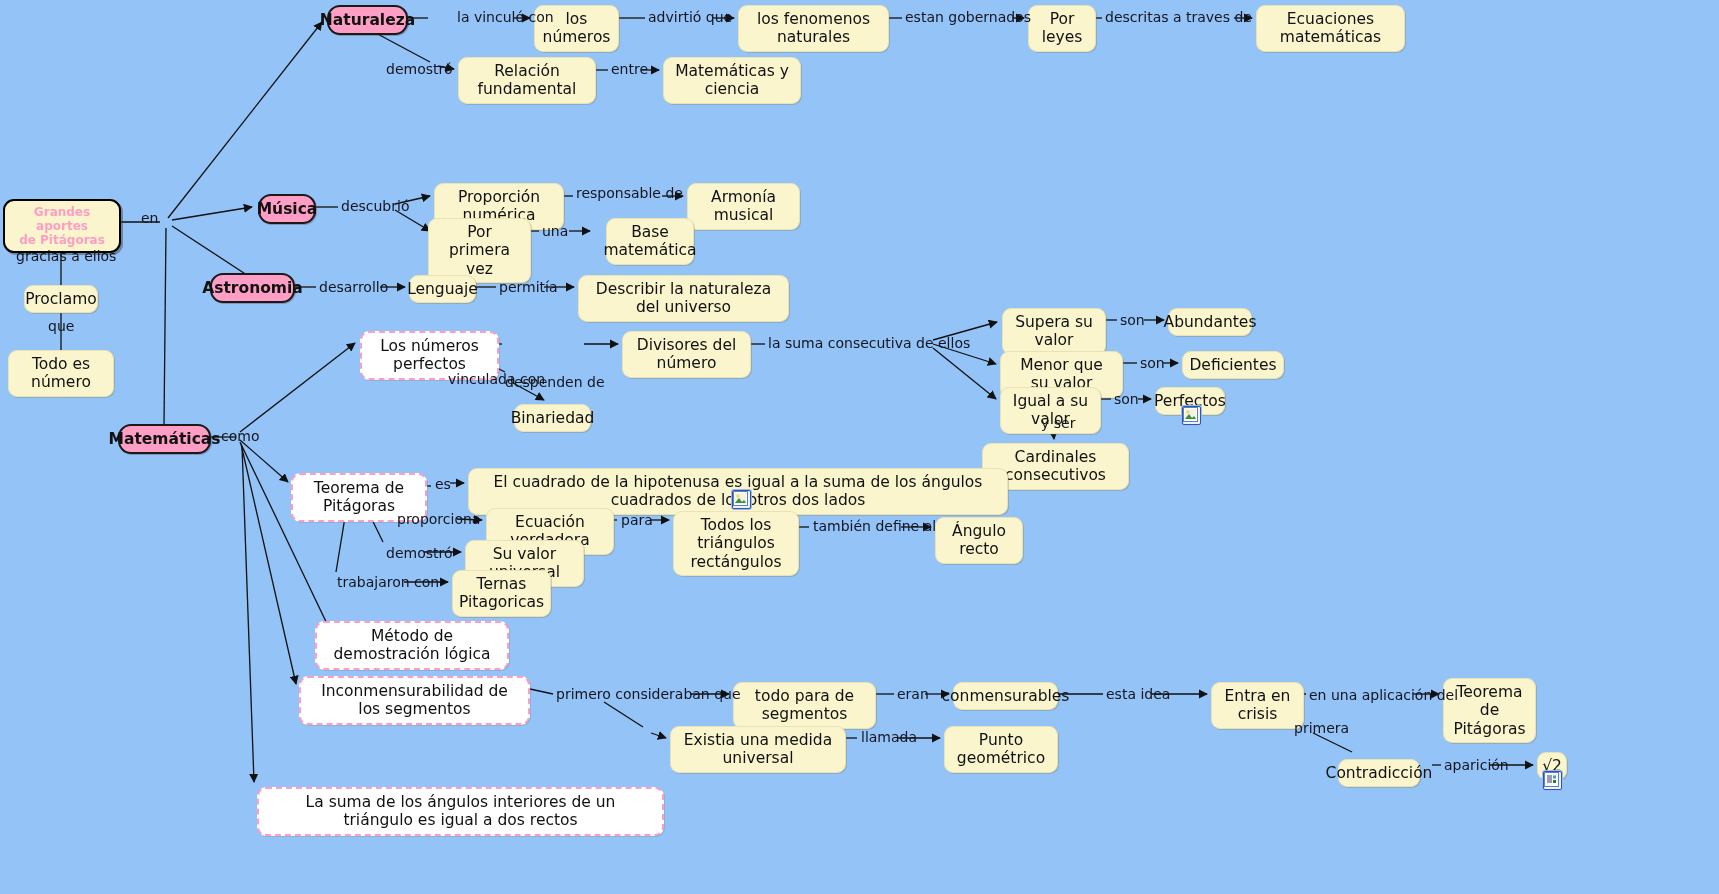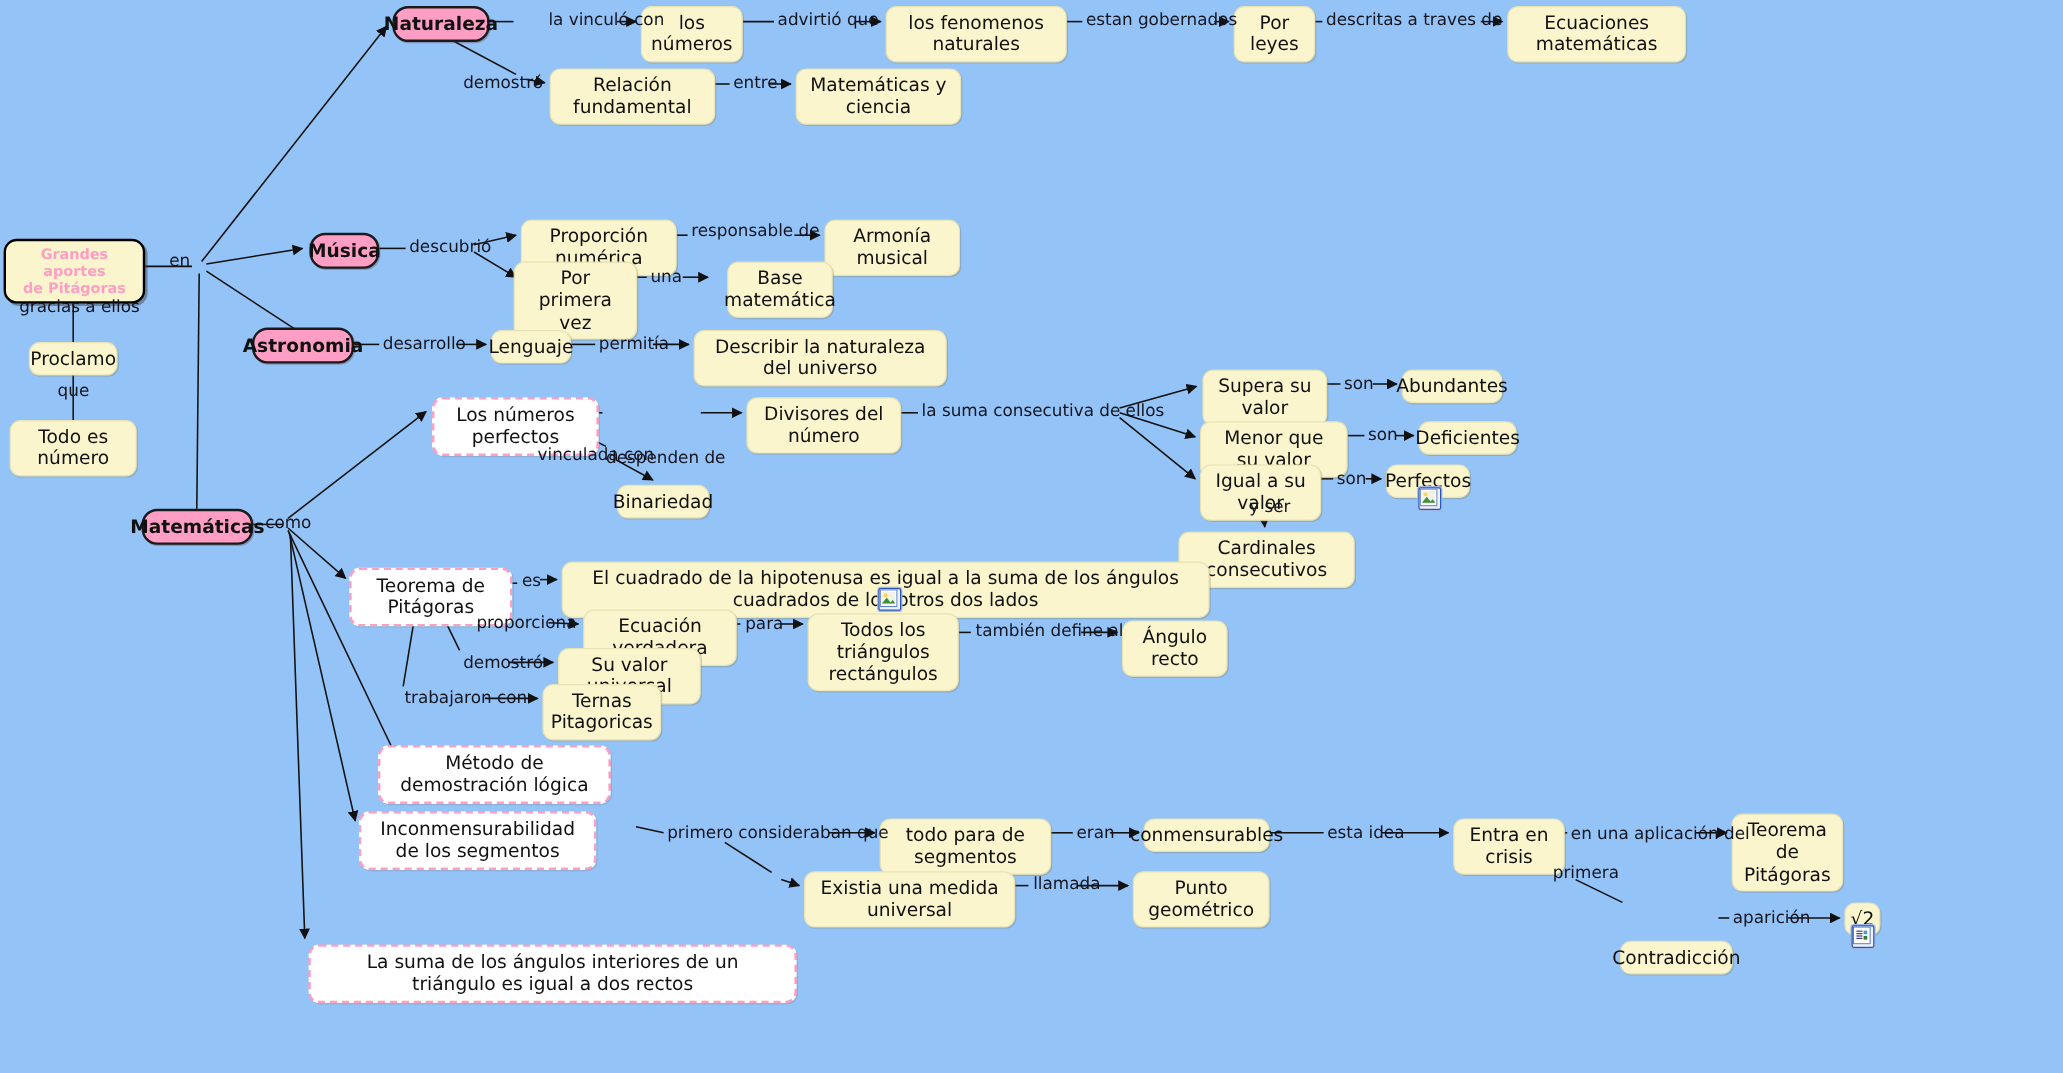--- a/index.html
+++ b/index.html
@@ -245,42 +245,42 @@
       <div class="node n-pink" style="left: 210px; top: 273px; width: 85px; min-height: 26px;">Astronomia</div>
       <div class="node n-yellow" style="left: 409px; top: 275px; width: 67px; min-height: 25px;">Lenguaje</div>
       <div class="node n-yellow" style="left: 578px; top: 275px; width: 211px; min-height: 25px;">Describir la naturaleza del universo</div>
       <div class="node n-pink" style="left: 118px; top: 424px; width: 93px; min-height: 26px;">Matemáticas</div>
       <div class="node n-dashed" style="left: 360px; top: 331px; width: 139px; min-height: 26px;">Los números perfectos</div>
       <div class="node n-yellow" style="left: 514px; top: 404px; width: 77px; min-height: 25px;">Binariedad</div>
       <div class="node n-yellow" style="left: 622px; top: 331px; width: 129px; min-height: 25px;">Divisores del número</div>
       <div class="node n-yellow" style="left: 1002px; top: 308px; width: 104px; min-height: 25px;">Supera su valor</div>
       <div class="node n-yellow" style="left: 1168px; top: 308px; width: 84px; min-height: 25px;">Abundantes</div>
       <div class="node n-yellow" style="left: 1000px; top: 351px; width: 123px; min-height: 25px;">Menor que su valor</div>
-      <div class="node n-yellow" style="left: 1182px; top: 351px; width: 82px; min-height: 25px;">Deficientes</div>
+      <div class="node n-yellow" style="left: 1182px; top: 351px; width: 102px; min-height: 25px;">Deficientes</div>
       <div class="node n-yellow" style="left: 1000px; top: 387px; width: 101px; min-height: 25px;">Igual a su valor</div>
       <div class="node n-yellow" style="left: 1155px; top: 387px; width: 70px; min-height: 25px;">Perfectos</div>
       <div class="node n-yellow" style="left: 982px; top: 443px; width: 147px; min-height: 25px;">Cardinales consecutivos</div>
       <div class="node n-dashed" style="left: 291px; top: 473px; width: 136px; min-height: 26px;">Teorema de Pitágoras</div>
       <div class="node n-yellow" style="left: 468px; top: 468px; width: 540px; min-height: 30px;">El cuadrado de la hipotenusa es igual a la suma de los ángulos cuadrados de los otros dos lados</div>
       <div class="node n-yellow" style="left: 486px; top: 508px; width: 128px; min-height: 25px;">Ecuación verdadera</div>
       <div class="node n-yellow" style="left: 673px; top: 511px; width: 126px; min-height: 38px;">Todos los triángulos
 rectángulos</div>
       <div class="node n-yellow" style="left: 935px; top: 517px; width: 88px; min-height: 25px;">Ángulo recto</div>
       <div class="node n-yellow" style="left: 465px; top: 540px; width: 119px; min-height: 25px;">Su valor universal</div>
       <div class="node n-yellow" style="left: 452px; top: 570px; width: 99px; min-height: 25px;">Ternas Pitagoricas</div>
       <div class="node n-dashed" style="left: 315px; top: 621px; width: 194px; min-height: 26px;">Método de demostración lógica</div>
-      <div class="node n-dashed" style="left: 299px; top: 676px; width: 198px; min-height: 26px;">Inconmensurabilidad de los segmentos</div>
+      <div class="node n-dashed" style="left: 299px; top: 676px; width: 231px; min-height: 26px;">Inconmensurabilidad de los segmentos</div>
       <div class="node n-yellow" style="left: 733px; top: 682px; width: 143px; min-height: 25px;">todo para de segmentos</div>
       <div class="node n-yellow" style="left: 953px; top: 682px; width: 105px; min-height: 25px;">conmensurables</div>
       <div class="node n-yellow" style="left: 1211px; top: 682px; width: 93px; min-height: 25px;">Entra en crisis</div>
       <div class="node n-yellow" style="left: 1443px; top: 678px; width: 93px; min-height: 38px;">Teorema
 de Pitágoras</div>
       <div class="node n-yellow" style="left: 670px; top: 726px; width: 176px; min-height: 25px;">Existia una medida universal</div>
       <div class="node n-yellow" style="left: 944px; top: 726px; width: 114px; min-height: 25px;">Punto geométrico</div>
-      <div class="node n-yellow" style="left: 1338px; top: 784px; width: 94px; min-height: 25px; margin-left: 12px;">Contradicción</div>
+      <div class="node n-yellow" style="left: 1338px; top: 759px; width: 82px; min-height: 25px;">Contradicción</div>
       <div class="node n-yellow" style="left: 1537px; top: 752px; width: 30px; min-height: 25px;">√2</div>
       <div class="node n-dashed" style="left: 257px; top: 787px; width: 407px; min-height: 26px;">La suma de los ángulos interiores de un triángulo es igual a dos rectos</div>
     </div>
   <div id="labels-layer">
       <span class="linklabel" style="left: 141px; top: 211px;">en</span>
       <span class="linklabel" style="left: 16px; top: 249px;">gracias a ellos</span>
       <span class="linklabel" style="left: 48px; top: 319px;">que</span>
       <span class="linklabel" style="left: 431px; top: 10px; margin-left: 26px;">la vinculó con</span>
       <span class="linklabel" style="left: 648px; top: 10px;">advirtió que</span>
       <span class="linklabel" style="left: 905px; top: 10px;">estan gobernados</span>

